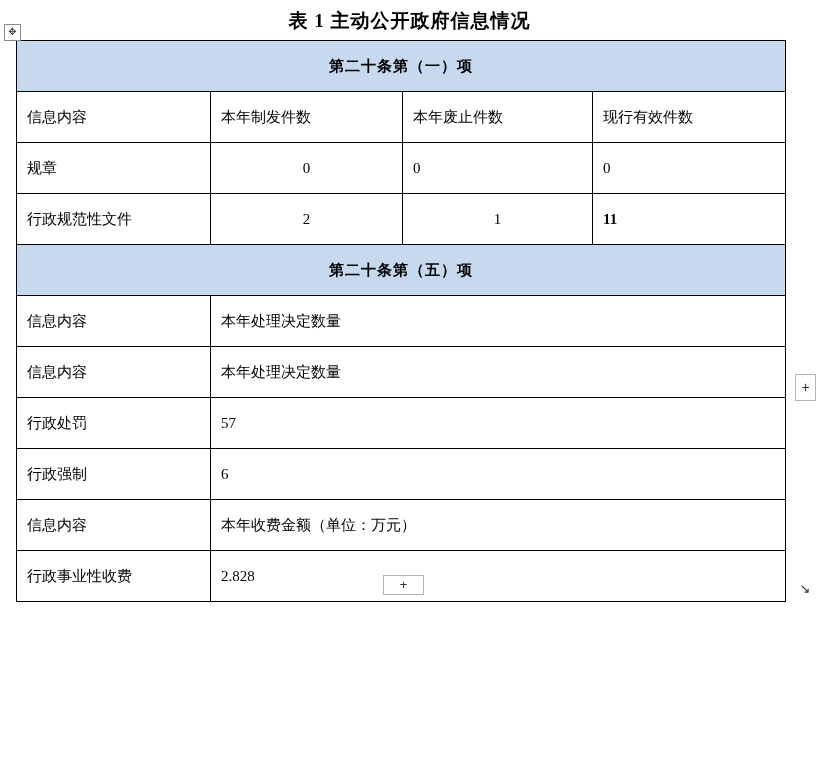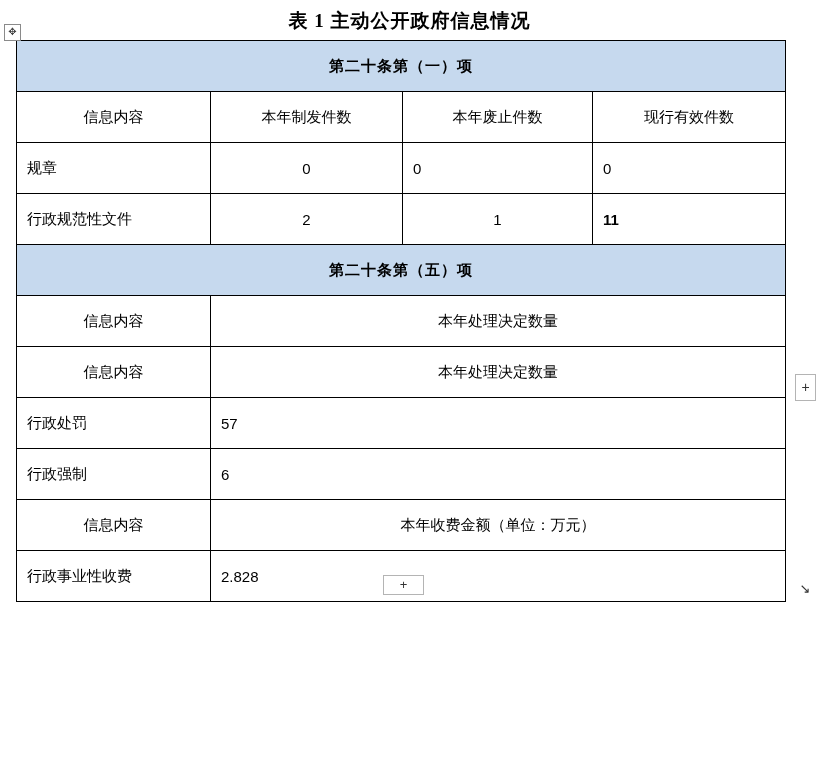--- a/index.html
+++ b/index.html
@@ -34,31 +34,30 @@
     width: 769px;
     margin-left: 16px;
     table-layout: fixed;
   }
   table.main td {
     border: 1px solid #000000;
     font-size: 15px;
     height: 50px;
     padding: 0 10px;
     vertical-align: middle;
-    font-family: Liberation Sans, sans-serif;
+    font-family: Liberation Serif, serif;
   }
   td.section {
     background: #c6d9ee;
     text-align: center;
     font-weight: bold;
     letter-spacing: 1px;
     height: 42px;
   }
   td.hdr {
-    text-align: center;
   }
   td.lbl {
     text-align: left;
     margin-left: 44px;
   }
   td.val-c {
     text-align: center;
   }
   td.val-l {
     text-align: left;

